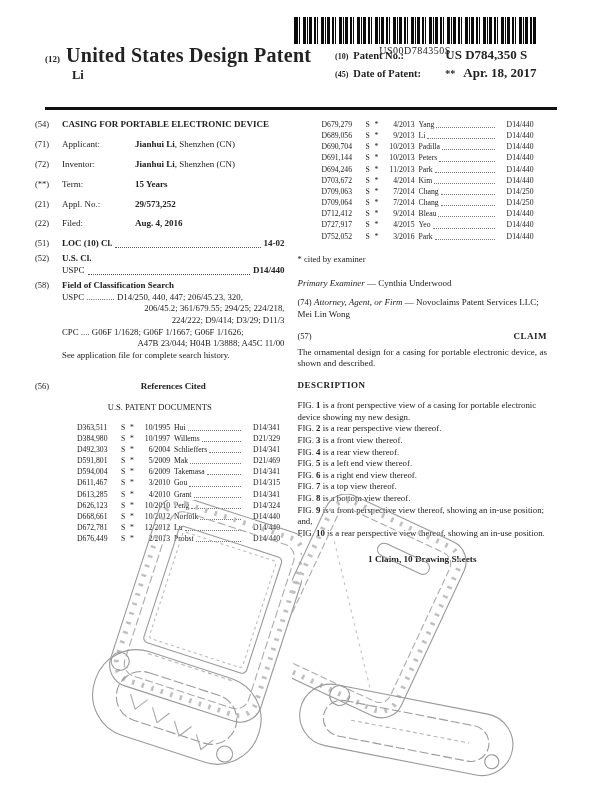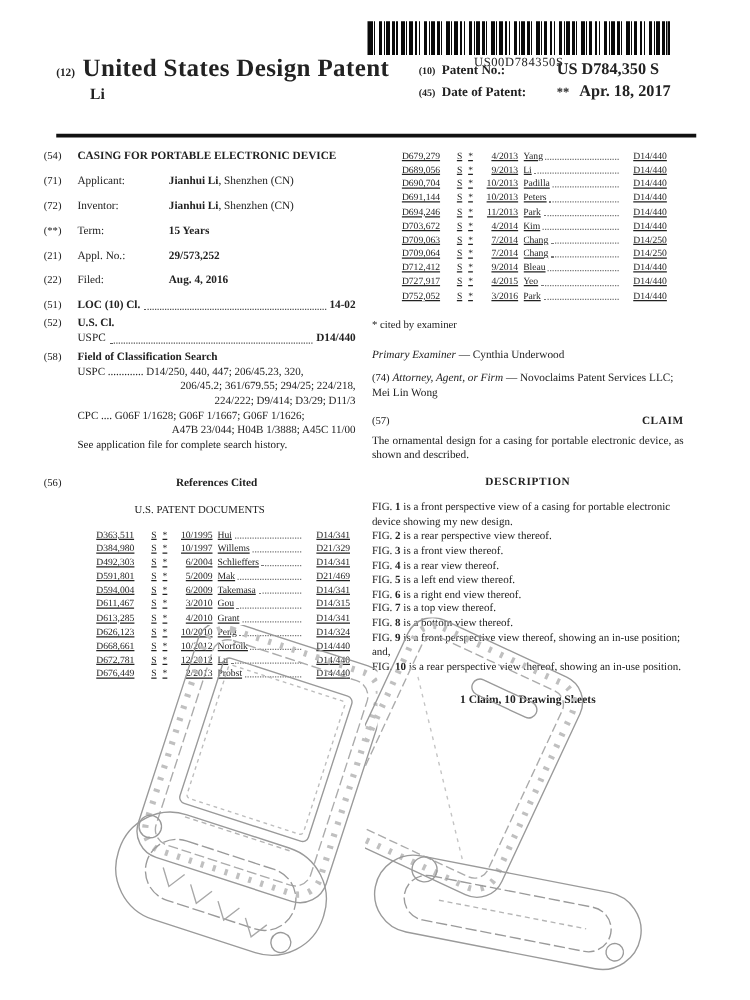--- a/index.html
+++ b/index.html
@@ -46,35 +46,35 @@
   .flabel { display:inline-block; min-width:73px; }
   .leader-row { display:flex; align-items:flex-end; }
   .dots { flex:1 1 auto; min-width:10px; margin:0 3px 2px 3px; border-bottom:1.5px dotted #555; }
   .f58-lines { font-size:8.8px; }
   .f58-lines .r { text-align:right; }
   .mt { margin-top:20px; }
   .sec-head { display:grid; grid-template-columns:27px 1fr; margin-bottom:9px; }
   .sec-head .c { text-align:center; font-weight:bold; }
   .uspd { text-align:center; font-size:8.6px; margin:0 0 8px 0; }
   
-  .ref-table { font-size:7.7px; line-height:1.45;text-decoration:underline; }
+  .ref-table { font-size:7.7px; line-height:1.45; }
   .ref-left { margin-left:42px; width:203px; }
   .ref-right { margin-left:24px; width:212px; margin-bottom:4px; }
   .ref-row { display:grid; grid-template-columns:44px 9px 8px 36px 1fr 37px; }
   .rc.date { text-align:right; padding-right:4px; }
   .rc.name { display:flex; align-items:flex-end; overflow:hidden; }
   .rc.cls { text-align:right; }
   .rdots { flex:1 1 auto; min-width:6px; margin:0 2px 2px 2px; border-bottom:1.5px dotted #777; }
   .cited { font-size:8.6px; margin:12px 0 0 0; }
   .examiner { margin-top:13px; font-size:9px; }
   .attorney { margin-top:7px; font-size:9px; }
   .claim-head { margin-top:10px; display:grid; grid-template-columns:27px 1fr;gap:47px; }
   .claim-head .c { text-align:right; font-weight:bold; letter-spacing:.5px; }
   .claim-text { margin-top:4px; font-size:9px; text-align:justify; }
-  .desc-head { margin-top:10px; text-align:center; font-weight:bold; letter-spacing:.5px; }
+  .desc-head { margin-top:10px; font-weight:bold; letter-spacing:.5px; }
   .fig-list { margin-top:8px; font-size:8.8px; }
   .fig-line { margin:0; text-align:left; }
   .footer-line { margin-top:13px; text-align:center; font-weight:bold; font-size:9.2px; }
   
   .drawings { position:absolute; left:0; top:492px; width:600px; height:308px; }
   .fig1 { position:absolute; left:90px; top:8px; }
   .fig2 { position:absolute; left:292px; top:2px; }
   svg { display:block; }
 </style>
 </head>

